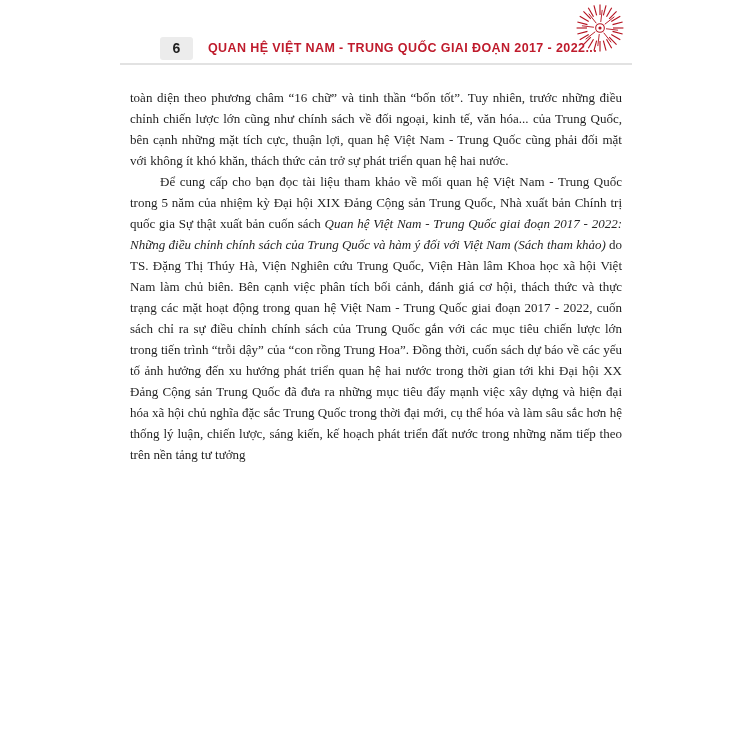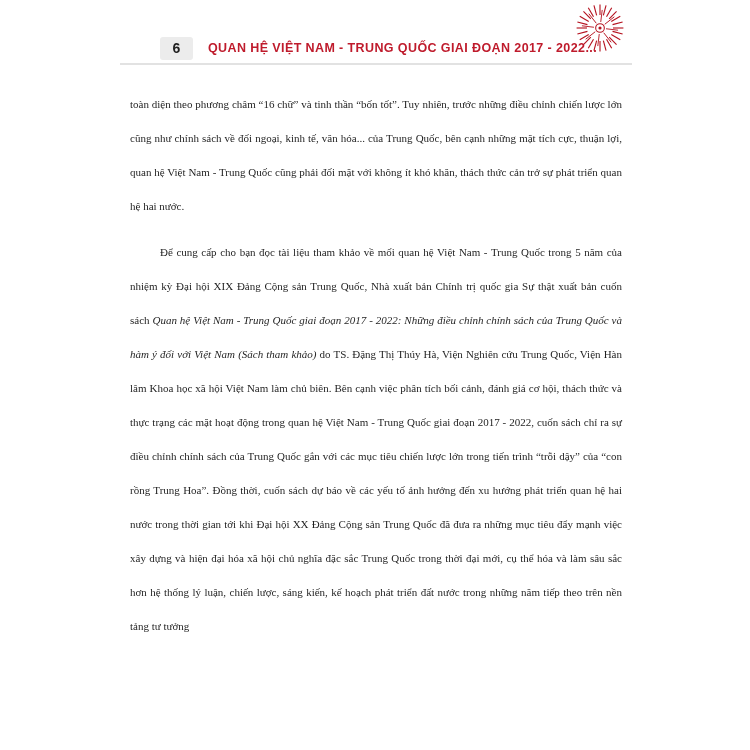--- a/index.html
+++ b/index.html
@@ -24,25 +24,25 @@
     white-space:nowrap;
   }
   .rule{
     position:absolute;top:63px;left:120px;right:118px;height:2px;background:#e2e2e2;
   }
   .logo{
     position:absolute;top:2px;right:122px;width:56px;height:52px;
   }
   .content{
     position:absolute;top:87px;left:130px;width:492px;
-    font-size:11px;line-height:34px;color:#1f1f1f;
+    font-size:13px;line-height:21px;color:#1f1f1f;
     text-align:justify;
   }
   .content p{margin:0;padding:0;}
-  .content p.indent{text-indent:30px;margin-top:12px;}
+  .content p.indent{text-indent:30px;}
   .content span.it{font-style:italic;}
 </style>
 </head>
 <body>
 
 <div class="page">
 
   <div class="header">
     <div class="pagenum">
       <span>6</span>

